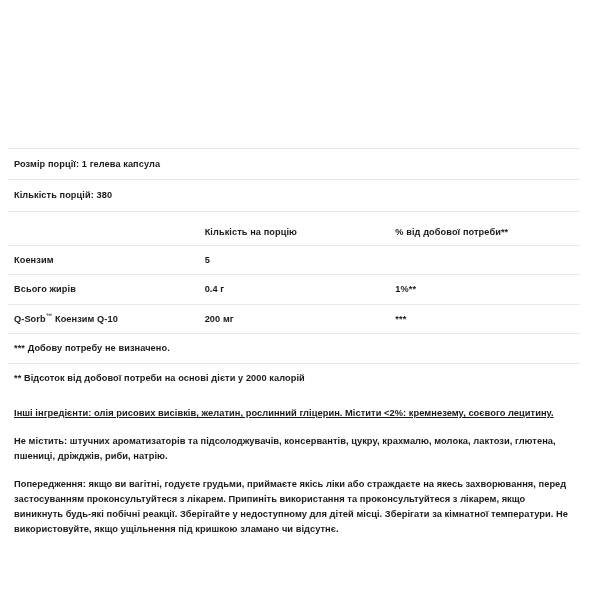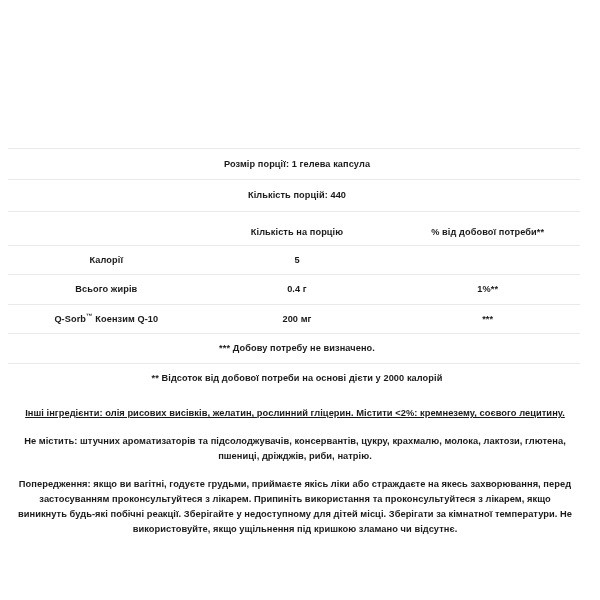--- a/index.html
+++ b/index.html
@@ -15,21 +15,20 @@
     -webkit-font-smoothing: antialiased;
     overflow: hidden;
   }
 
   .page {
     position: relative;
     width: 600px;
     height: 600px;
     box-sizing: border-box;
     padding: 148px 8px 0 8px;
-    text-align: center;
   }
 
   
   .facts-table {
     width: 572px;
     border-collapse: collapse;
     table-layout: fixed;
     font-size: 9.2px;
     font-weight: bold;
     letter-spacing: 0.01em;
@@ -102,39 +101,39 @@
     <tbody>
 
       <tr class="row-serving">
         <td class="col-name" colspan="3">
           <div class="cell-pad">Розмір порції: 1 гелева капсула</div>
         </td>
       </tr>
 
       <tr class="row-count">
         <td colspan="3">
-          <div class="cell-pad">Кількість порцій: 440</div>
+          <div class="cell-pad">Кількість порцій: 380</div>
         </td>
       </tr>
 
       <tr class="row-head">
         <td class="col-name">
           <div class="cell-pad"></div>
         </td>
         <td class="col-amount">
           <div class="cell-pad">Кількість на порцію</div>
         </td>
         <td class="col-dv">
           <div class="cell-pad">% від добової потреби**</div>
         </td>
       </tr>
 
       <tr class="row-data">
         <td class="col-name">
-          <div class="cell-pad">Калорії</div>
+          <div class="cell-pad">Коензим</div>
         </td>
         <td class="col-amount">
           <div class="cell-pad">5</div>
         </td>
         <td class="col-dv">
           <div class="cell-pad"></div>
         </td>
       </tr>
 
       <tr class="row-data">

